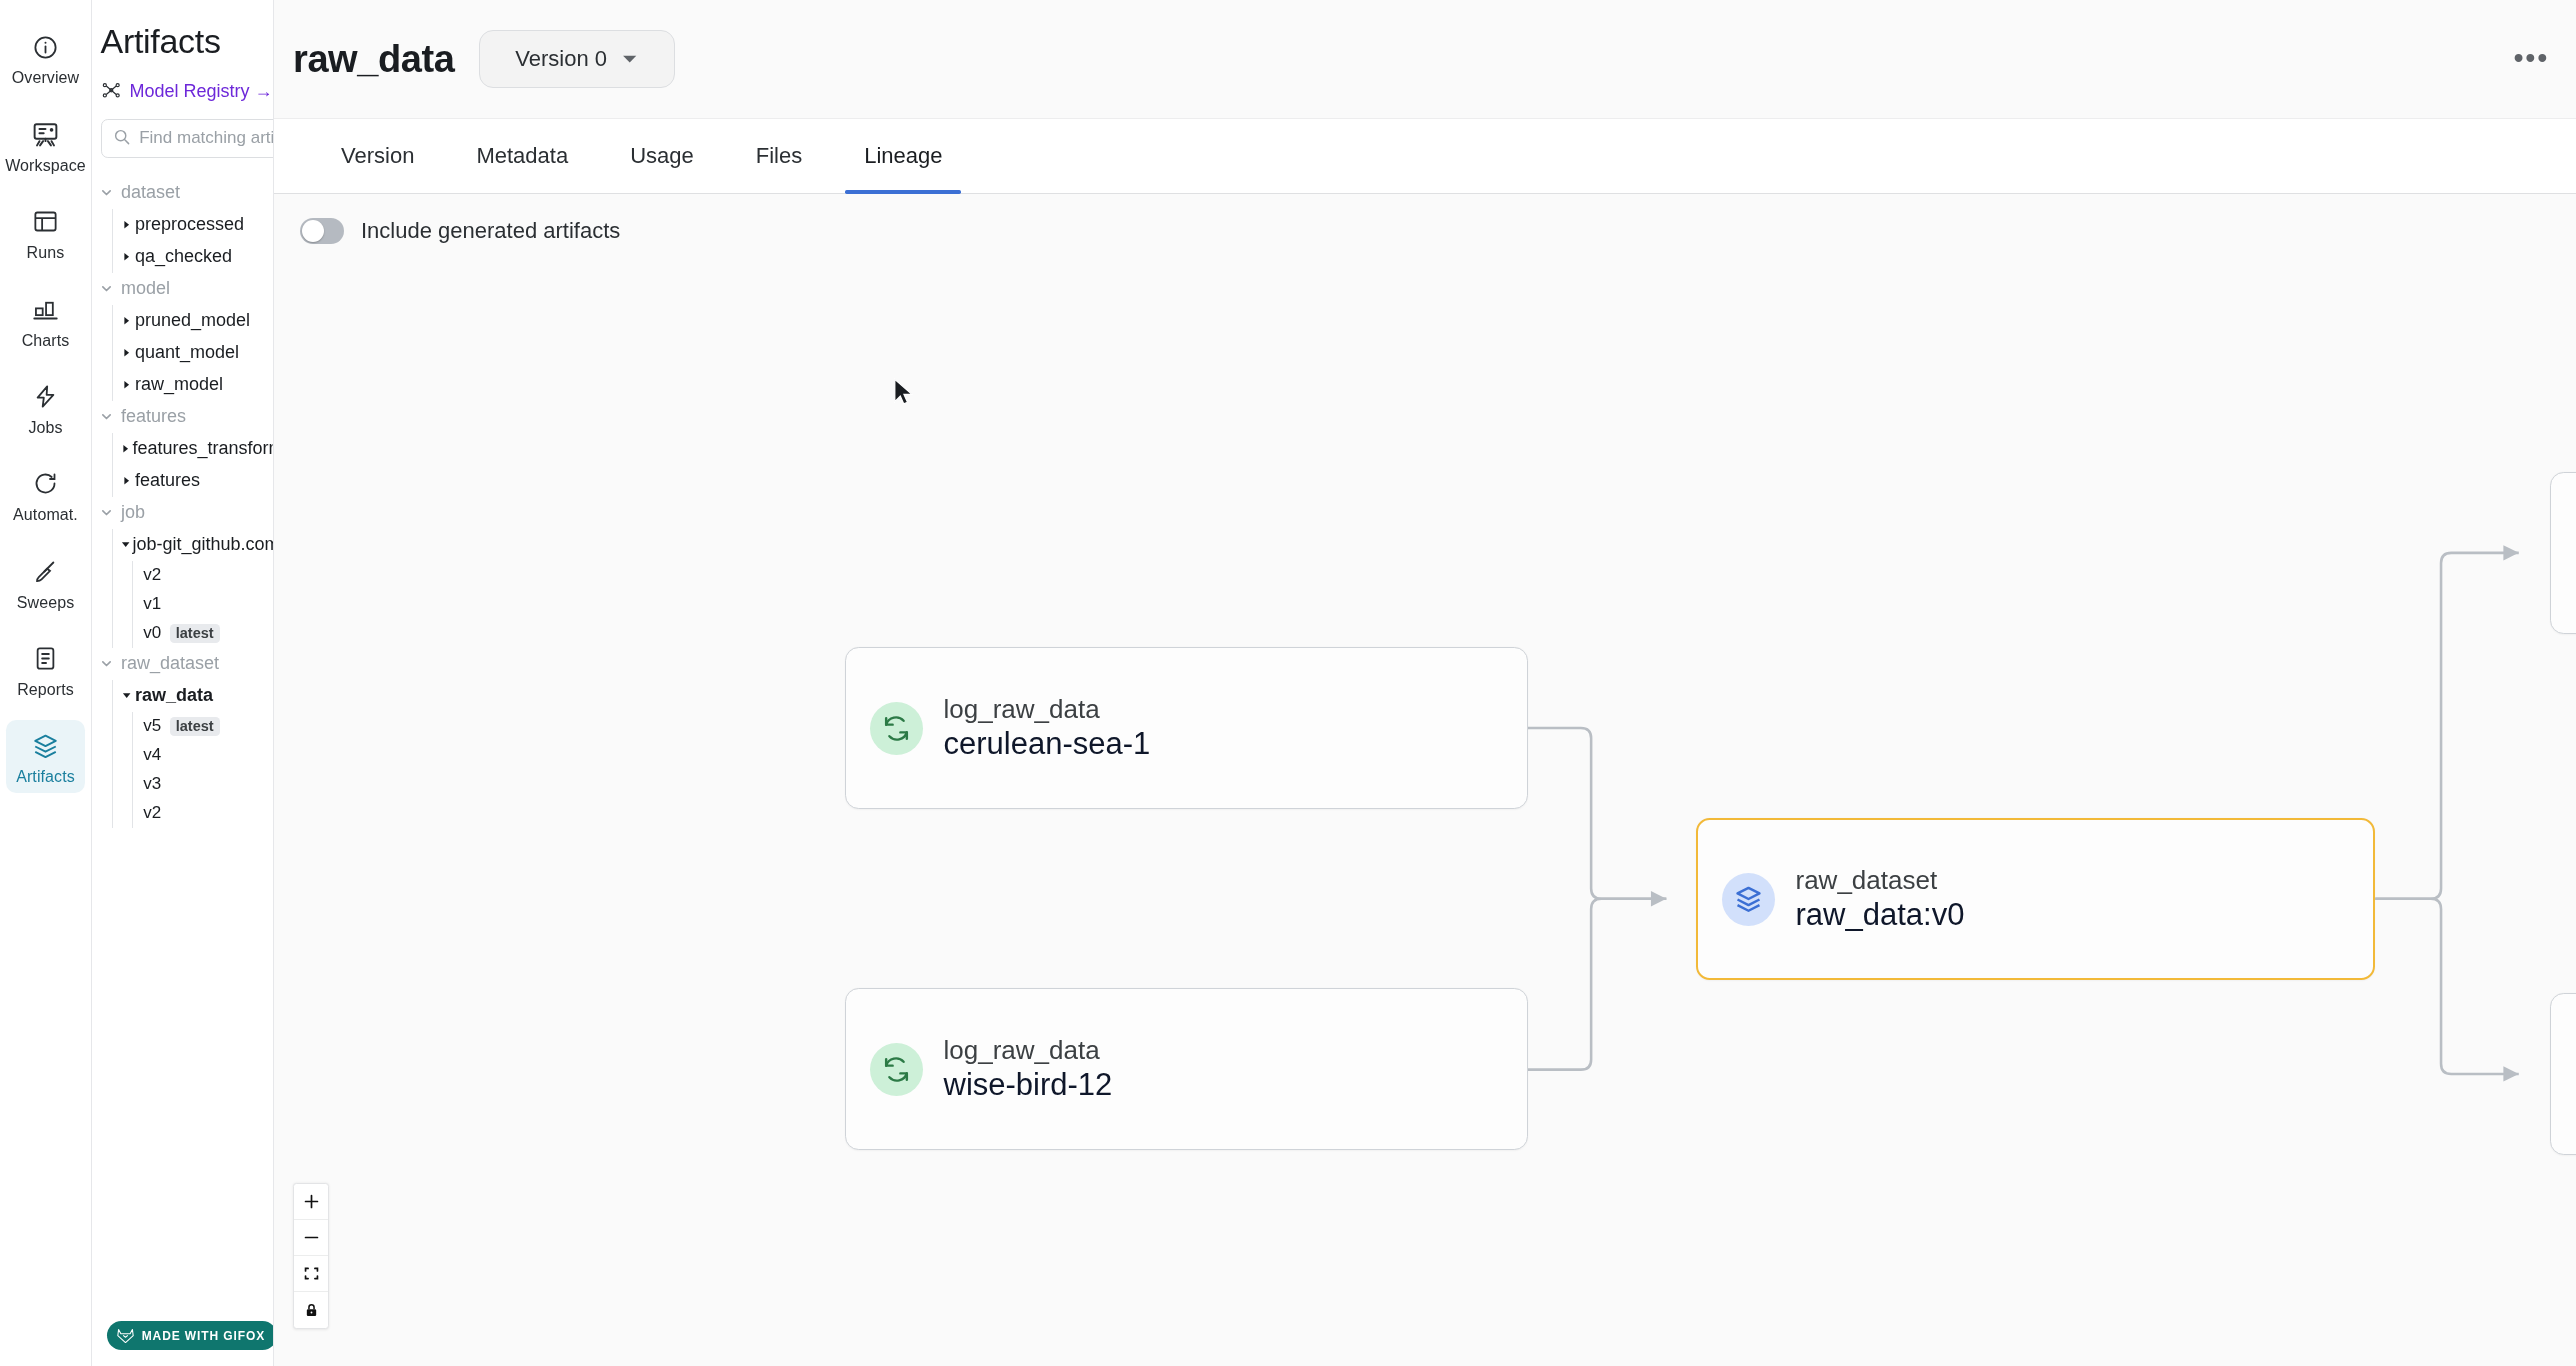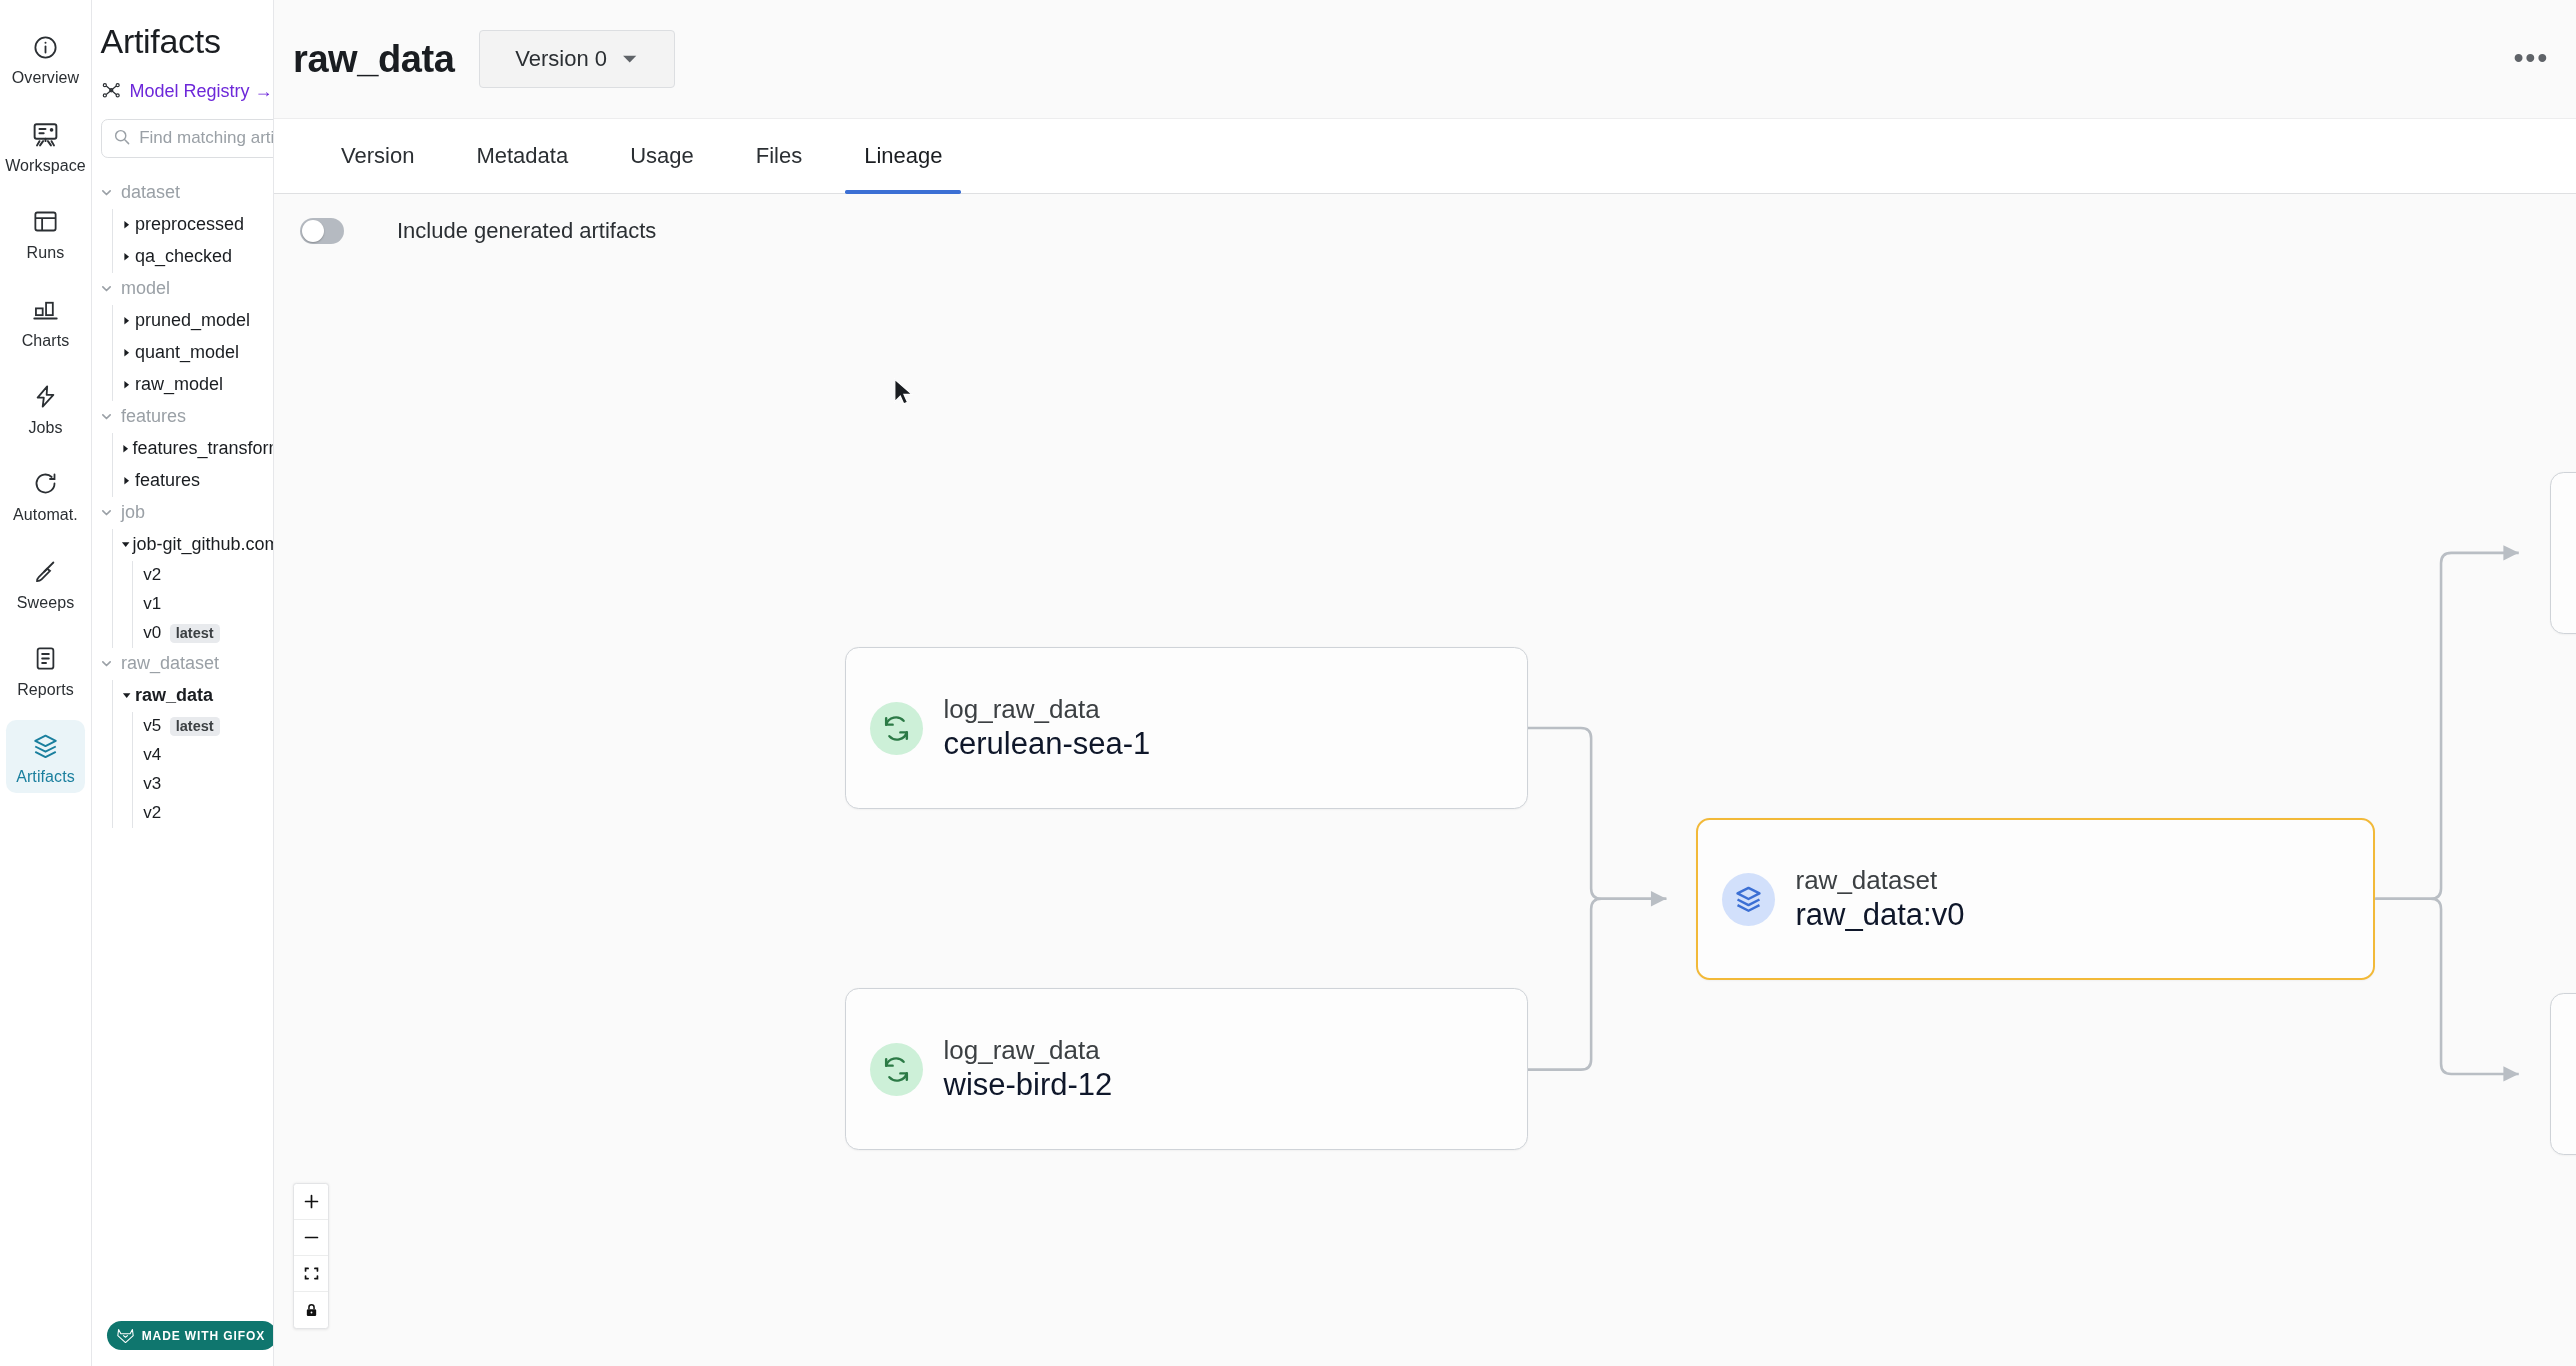--- a/index.html
+++ b/index.html
@@ -110,21 +110,21 @@
   .topbar {
     height: 119px; background: #fafafa;
     display: flex; align-items: center; padding: 0 29px 0 19px;
     border-bottom: 0.9px solid #ededee;
     position: relative;
   }
   .doc-title { font-size: 38px; font-weight: 700; color: #1a1d21; letter-spacing: -0.4px; }
   .version-select {
     margin-left: 24px;
     height: 58px; min-width: 196px;
-    border: 0.9px solid #dcdee1; border-radius: 4px;
+    border: 0.9px solid #dcdee1; border-radius: 14px;
     background: #f3f3f3;
     display: flex; align-items: center; justify-content: center; gap: 15.4px;
     padding: 0 3px; cursor: pointer;
   }
   .version-select .vtxt { font-size: 22px; color: #2b2f33; }
   .kebab {
     position: absolute; right: 27px; top: 50%; transform: translateY(-50%);
     font-size: 29px; letter-spacing: 1.7px; color: #5f6368; cursor: pointer;
     line-height: 0.4;
   }
@@ -157,21 +157,21 @@
   }
   .switch {
     width: 44px; height: 26px; border-radius: 13px; background: #b5bac1;
     position: relative; cursor: pointer; flex: 0 0 44px;
   }
   .switch .knob {
     position: absolute; left: 1.7px; top: 1.7px;
     width: 22px; height: 22px; border-radius: 50%;
     background: #fff; box-shadow: 0 0.9px 1.7px rgba(0,0,0,.25);
   }
-  .toggle-label { font-size: 22px; color: #2b2f33; margin-left: 36px; }
+  .toggle-label { font-size: 22px; color: #2b2f33; }
 
   
   .graph { position: absolute; inset: 0; }
   .node {
     position: absolute;
     background: #fdfdfd;
     border: 1.7px solid #cfd3d8;
     border-radius: 13.7px;
     display: flex; align-items: center; gap: 20.5px;
     padding: 0 24px;

